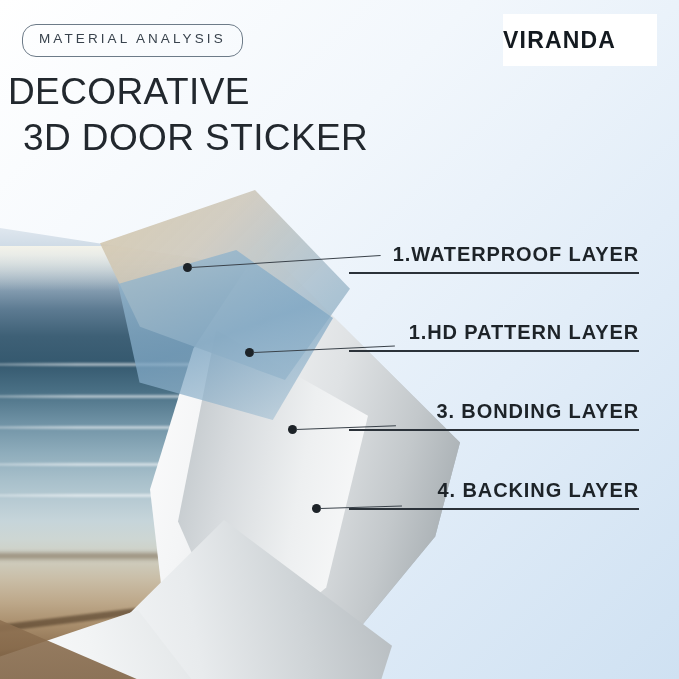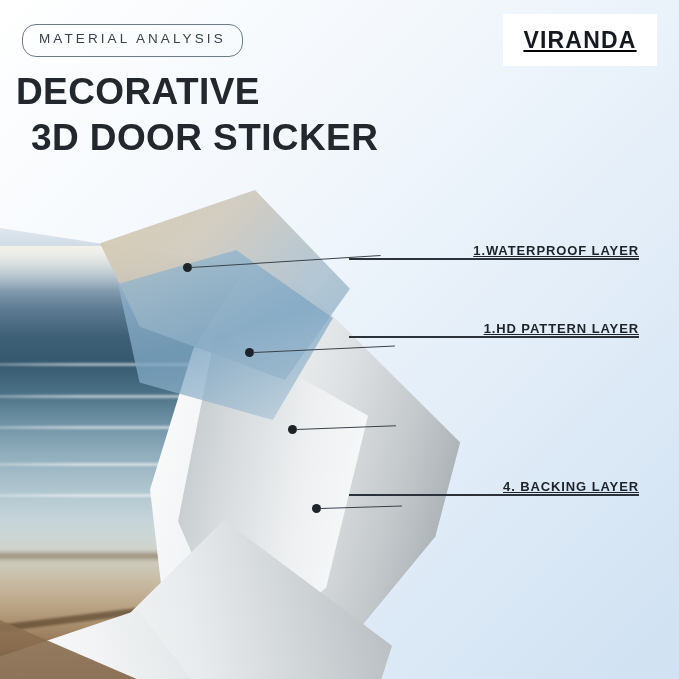--- a/index.html
+++ b/index.html
@@ -29,41 +29,39 @@
     border-radius: 14px;
     padding: 6px 16px 10px 16px;
     font-size: 13.5px;
     letter-spacing: 3.1px;
     color: #39434d;
     font-weight: 500;
     white-space: nowrap;
   }
   #title-line1, #title-line2 {
     position: absolute;
-    left: 16px;
+    left: 8px;
     font-size: 37px;
-    font-weight: bold;
+    font-weight: normal;
     letter-spacing: 0.4px;
     color: #22282e;
     white-space: nowrap;
   }
   #title-line1 { top: 71px; }
   #title-line2 { top: 117px; margin-left: 15px; }
 
   #brand-box {
     position: absolute;
     right: 22px;
     top: 14px;
     background: #ffffff;
     width: 154px;
     height: 52px;
     display: flex;
     align-items: center;
-    justify-content: center;
-    text-decoration: underline;
   }
   #brand-text {
     font-size: 23px;
     font-weight: bold;
     letter-spacing: 1.2px;
     color: #141a20;
   }
 
   
   #artwork {
@@ -213,27 +211,26 @@
   }
 
   
   .callout {
     position: absolute;
     right: 40px;
     width: 290px;
     text-align: right;
   }
   .callout .label {
-    font-size: 13px;
+    font-size: 20px;
     font-weight: bold;
     letter-spacing: .9px;
     color: #1d2328;
     white-space: nowrap;
-    padding-bottom: 0;
-    text-decoration: underline;
+    padding-bottom: 6px;
   }
   .callout .rule {
     height: 1.5px;
     background: #2b3239;
     width: 100%;
   }
   .leader {
     position: absolute;
     height: 1.2px;
     background: #3a424a;
@@ -299,19 +296,23 @@
   <div class="callout" style="top:243px;">
     <div class="label">1.WATERPROOF LAYER</div>
     <div class="rule"></div>
   </div>
 
   <div class="callout" style="top:321px;">
     <div class="label">1.HD PATTERN LAYER</div>
     <div class="rule"></div>
   </div>
 
+  <div class="callout" style="top:400px;">
+    <div class="label">3. BONDING LAYER</div>
+    <div class="rule"></div>
+  </div>
 
   <div class="callout" style="top:479px;">
     <div class="label">4. BACKING LAYER</div>
     <div class="rule"></div>
   </div>
 
 </div>
 
 </body></html>

